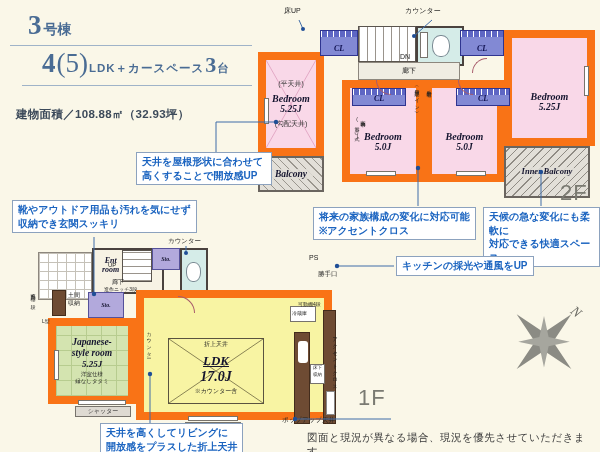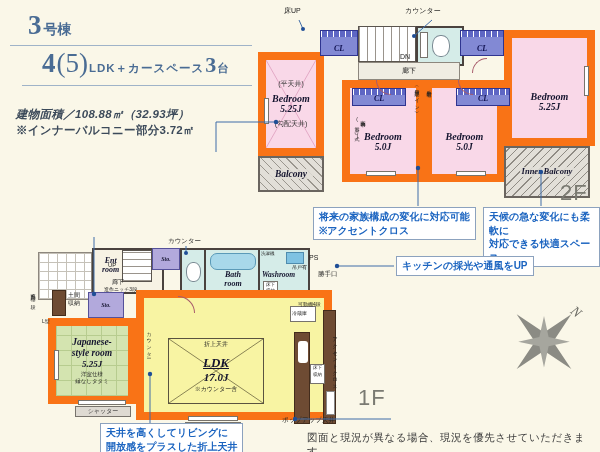--- a/index.html
+++ b/index.html
@@ -76,23 +76,26 @@
   </div>
   <div class="rule" style="left:10px;top:45px;width:242px;"></div>
   <div class="abs hd-blue" style="left:42px;top:48px;display:flex;align-items:baseline;gap:1px;">
     <span class="bignum">4</span>
     <span class="bignum" style="font-weight:normal;">(5)</span>
     <span style="font-size:11.5px;font-weight:bold;letter-spacing:1px;">LDK＋カースペース</span>
     <span class="mednum">3</span>
     <span style="font-size:11.5px;font-weight:bold;">台</span>
   </div>
   <div class="rule" style="left:22px;top:85px;width:230px;"></div>
-  <div class="abs areatxt" style="left:16px;top:107px;font-style:italic;">建物面積／108.88㎡（32.93坪）</div>
-  <div class="abs areatxt" style="left:16px;top:123px;">※インナーバルコニー部分3.72㎡</div>
-
+  <div class="abs areatxt" style="left:16px;top:107px;">建物面積／108.88㎡（32.93坪）</div>
+
+  <div class="callout" style="left:136px;top:152px;width:124px;">天井を屋根形状に合わせて
+高くすることで開放感UP</div>
+  <div class="callout" style="left:12px;top:200px;">靴やアウトドア用品も汚れを気にせず
+収納でき玄関スッキリ</div>
   <div class="callout" style="left:313px;top:207px;">将来の家族構成の変化に対応可能
 ※アクセントクロス</div>
   <div class="callout" style="left:483px;top:207px;">天候の急な変化にも柔軟に
 対応できる快適スペース</div>
   <div class="callout" style="left:396px;top:256px;">キッチンの採光や通風をUP</div>
   <div class="callout" style="left:100px;top:423px;">天井を高くしてリビングに
 開放感をプラスした折上天井</div>
 
   <div class="abs" style="left:284px;top:6px;font-size:7px;color:#222;z-index:8;">床UP</div>
   <div class="abs" style="left:405px;top:6px;font-size:7px;color:#222;z-index:8;">カウンター</div>
@@ -195,34 +198,21 @@
     <div class="tinylbl" style="left:74px;top:38px;font-size:5px;">造作ニッチ3段</div>
 
     <div class="purple" style="left:122px;top:0;width:28px;height:22px;">
       <span class="roomname" style="font-size:6px;">Sto.</span>
     </div>
 
     <div class="cyan" style="position:absolute;left:150px;top:0;width:24px;height:46px;">
       <div class="toiletpot" style="left:4px;top:12px;width:13px;height:18px;"></div>
     </div>
 
-    <div class="cyan" style="position:absolute;left:174px;top:0;width:54px;height:46px;">
-      <div class="tub" style="left:4px;top:3px;width:44px;height:15px;"></div>
-      <div class="roomname" style="position:absolute;left:0;right:0;top:20px;font-size:8px;white-space:pre-line;text-align:center;">Bath
-room</div>
-    </div>
-
-    <div class="cyan" style="position:absolute;left:228px;top:0;width:48px;height:48px;">
-      <div class="tinylbl" style="left:1px;top:1px;font-size:4.5px;">洗濯機</div>
-      <div class="sink" style="right:4px;top:2px;width:16px;height:10px;"></div>
-      <div class="tinylbl" style="right:1px;top:14px;font-size:5px;">吊戸有</div>
-      <div class="roomname" style="position:absolute;left:2px;top:21px;font-size:7.5px;">Washroom</div>
-      <div class="whitebox" style="left:3px;top:31px;width:15px;height:14px;font-size:4.5px;color:#222;text-align:center;white-space:pre-line;line-height:1.4;">床下
-収納</div>
-    </div>
+
     <div class="tinylbl" style="left:279px;top:6px;font-size:7px;">PS</div>
     <div class="tinylbl" style="left:288px;top:22px;font-size:6.5px;">勝手口</div>
     <div class="tinylbl" style="left:268px;top:53px;font-size:5px;">可動棚4段</div>
 
     <div class="counterwood" style="left:22px;top:42px;width:14px;height:26px;"></div>
     <div class="tinylbl" style="left:38px;top:44px;white-space:pre-line;line-height:1.3;">土間
 収納</div>
     <div class="tinylbl vtext" style="left:0;top:42px;font-size:5px;">可動棚4段</div>
     <div class="tinylbl" style="left:12px;top:70px;font-size:5px;">L型</div>
 
@@ -246,21 +236,21 @@
 
       <div class="abs" style="left:24px;top:40px;width:96px;height:66px;border:1.5px solid #5a5340;box-sizing:border-box;">
         <svg class="xsvg">
           <line x1="0" y1="0" x2="100%" y2="100%" stroke="#8a8455" stroke-width="1"></line>
           <line x1="100%" y1="0" x2="0" y2="100%" stroke="#8a8455" stroke-width="1"></line>
         </svg>
         <div class="tinylbl" style="left:50%;top:1px;transform:translateX(-50%);background:#F8F4A3;padding:0 2px;">折上天井</div>
       </div>
       <div class="ctr" style="left:30px;top:52px;width:84px;height:50px;">
         <span class="roomname" style="font-size:13px;text-decoration:underline;">LDK</span>
-        <span class="roomname" style="font-size:11px;">17.0J</span>
+        <span class="roomname" style="font-size:14px;">17.0J</span>
         <span style="font-size:6px;color:#222;margin-top:1px;">※カウンター含</span>
       </div>
 
       <div class="whitebox" style="left:146px;top:8px;width:26px;height:16px;"></div>
       <div class="tinylbl" style="left:148px;top:12px;font-size:5px;">冷蔵庫</div>
       <div class="counterwood" style="left:150px;top:34px;width:16px;height:92px;">
         <div style="position:absolute;left:3px;top:8px;width:10px;height:22px;background:#fff;border-radius:3px;"></div>
       </div>
       <div class="counterwood" style="left:179px;top:12px;width:13px;height:114px;">
         <div style="position:absolute;left:2px;top:80px;width:9px;height:24px;background:#fff;border:1px solid #888;box-sizing:border-box;"></div>

